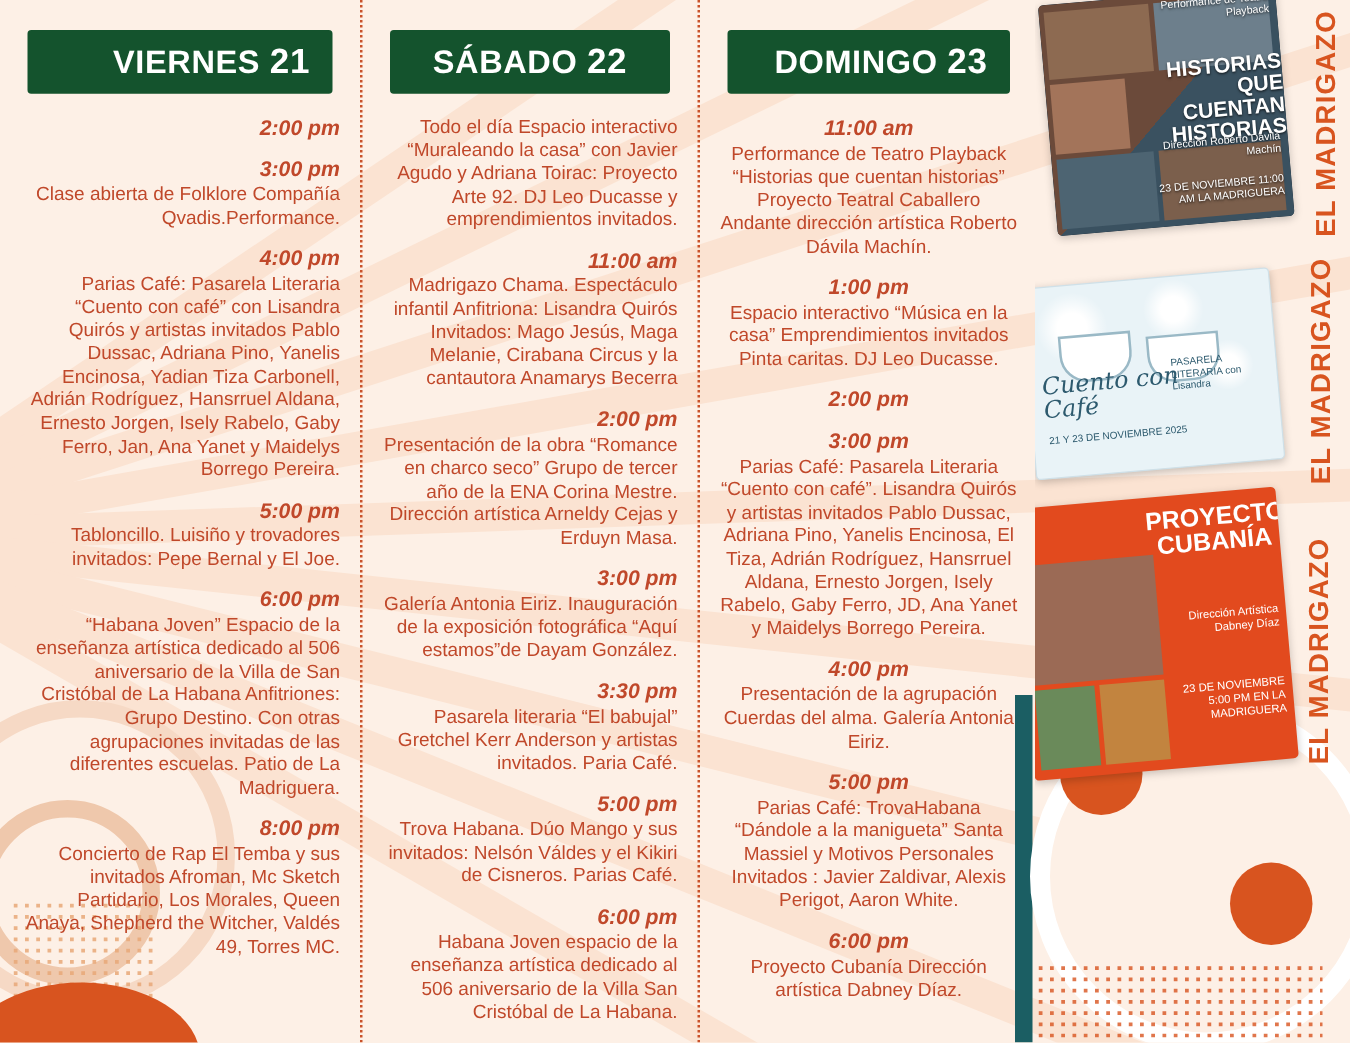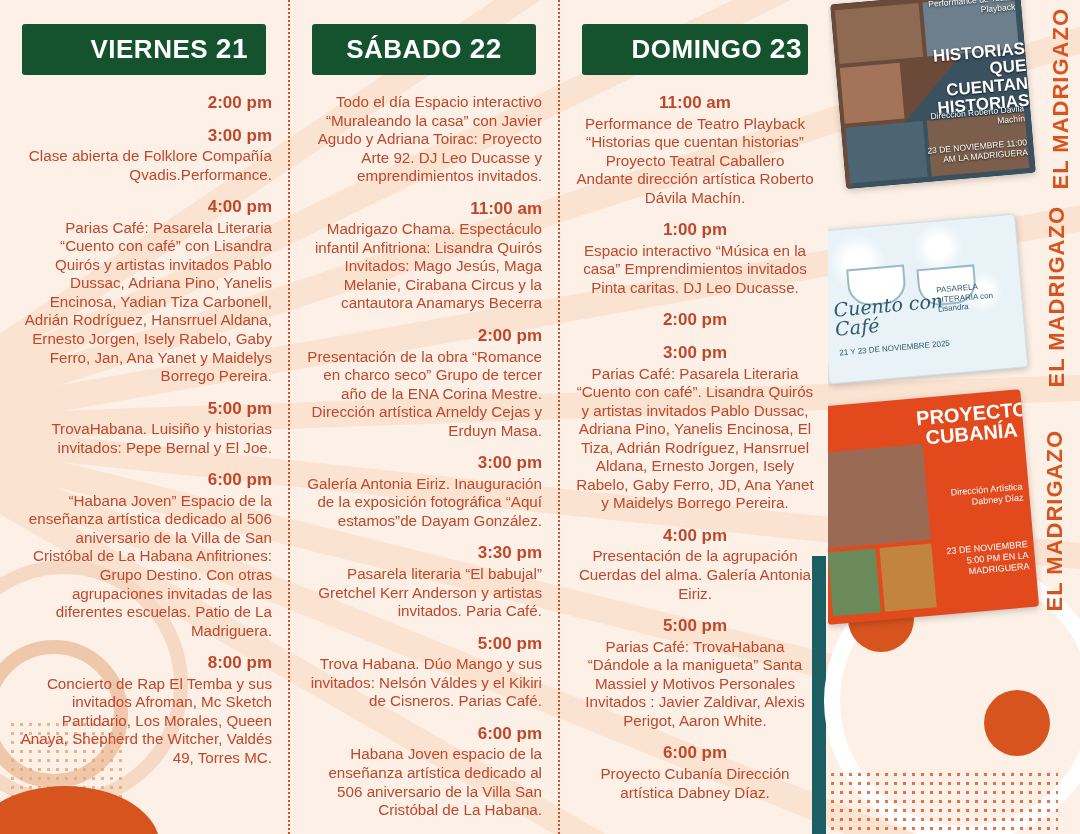--- a/index.html
+++ b/index.html
@@ -54,30 +54,31 @@
     text-align:center;
     font-weight:bold;
     font-size:26px;
     letter-spacing:.5px;
     padding:9px 6px 10px 6px;
     border-radius:3px;
     margin:0 6px 18px 6px;
     white-space:nowrap;
   }
   .col-1 .day-header{text-align:right;padding-right:18px;}
-  .col-3 .day-header{text-align:right;padding-right:6px;}
+  .col-3 .day-header{text-align:right;padding-right:18px;}
   .day-header .num{font-size:28px;}
 
   .ev{margin-bottom:13px;}
   .time{
     color:#c0482a;
     font-weight:bold;
     font-size:17px;
     line-height:1.15;
     margin-bottom:2px;
+    font-style:italic;
   }
   .desc{
     color:#c0482a;
     font-size:15.2px;
     line-height:1.22;
   }
   .col-1 .time,.col-1 .desc{text-align:right;}
   .col-2 .time,.col-2 .desc{text-align:right;}
   .col-3 .time,.col-3 .desc{text-align:center;}
 
@@ -223,21 +224,21 @@
       <div class="ev">
         <div class="time">3:00 pm</div>
         <div class="desc">Clase abierta de Folklore Compañía Qvadis.Performance.</div>
       </div>
       <div class="ev">
         <div class="time">4:00 pm</div>
         <div class="desc">Parias Café: Pasarela Literaria “Cuento con café” con Lisandra Quirós y artistas invitados Pablo Dussac, Adriana Pino, Yanelis Encinosa, Yadian Tiza Carbonell, Adrián Rodríguez, Hansrruel Aldana, Ernesto Jorgen, Isely Rabelo, Gaby Ferro, Jan, Ana Yanet y Maidelys Borrego Pereira.</div>
       </div>
       <div class="ev">
         <div class="time">5:00 pm</div>
-        <div class="desc">TrovaHabana. Luisiño y historias invitados: Pepe Bernal y El Joe.</div>
+        <div class="desc">Tabloncillo. Luisiño y trovadores invitados: Pepe Bernal y El Joe.</div>
       </div>
       <div class="ev">
         <div class="time">6:00 pm</div>
         <div class="desc">“Habana Joven” Espacio de la enseñanza artística dedicado al 506 aniversario de la Villa de San Cristóbal de La Habana Anfitriones: Grupo Destino. Con otras agrupaciones invitadas de las diferentes escuelas. Patio de La Madriguera.</div>
       </div>
       <div class="ev">
         <div class="time">8:00 pm</div>
         <div class="desc">Concierto de Rap El Temba y sus invitados Afroman, Mc Sketch Partidario, Los Morales, Queen Anaya, Shepherd the Witcher, Valdés 49, Torres MC.</div>
       </div>
     </div>

